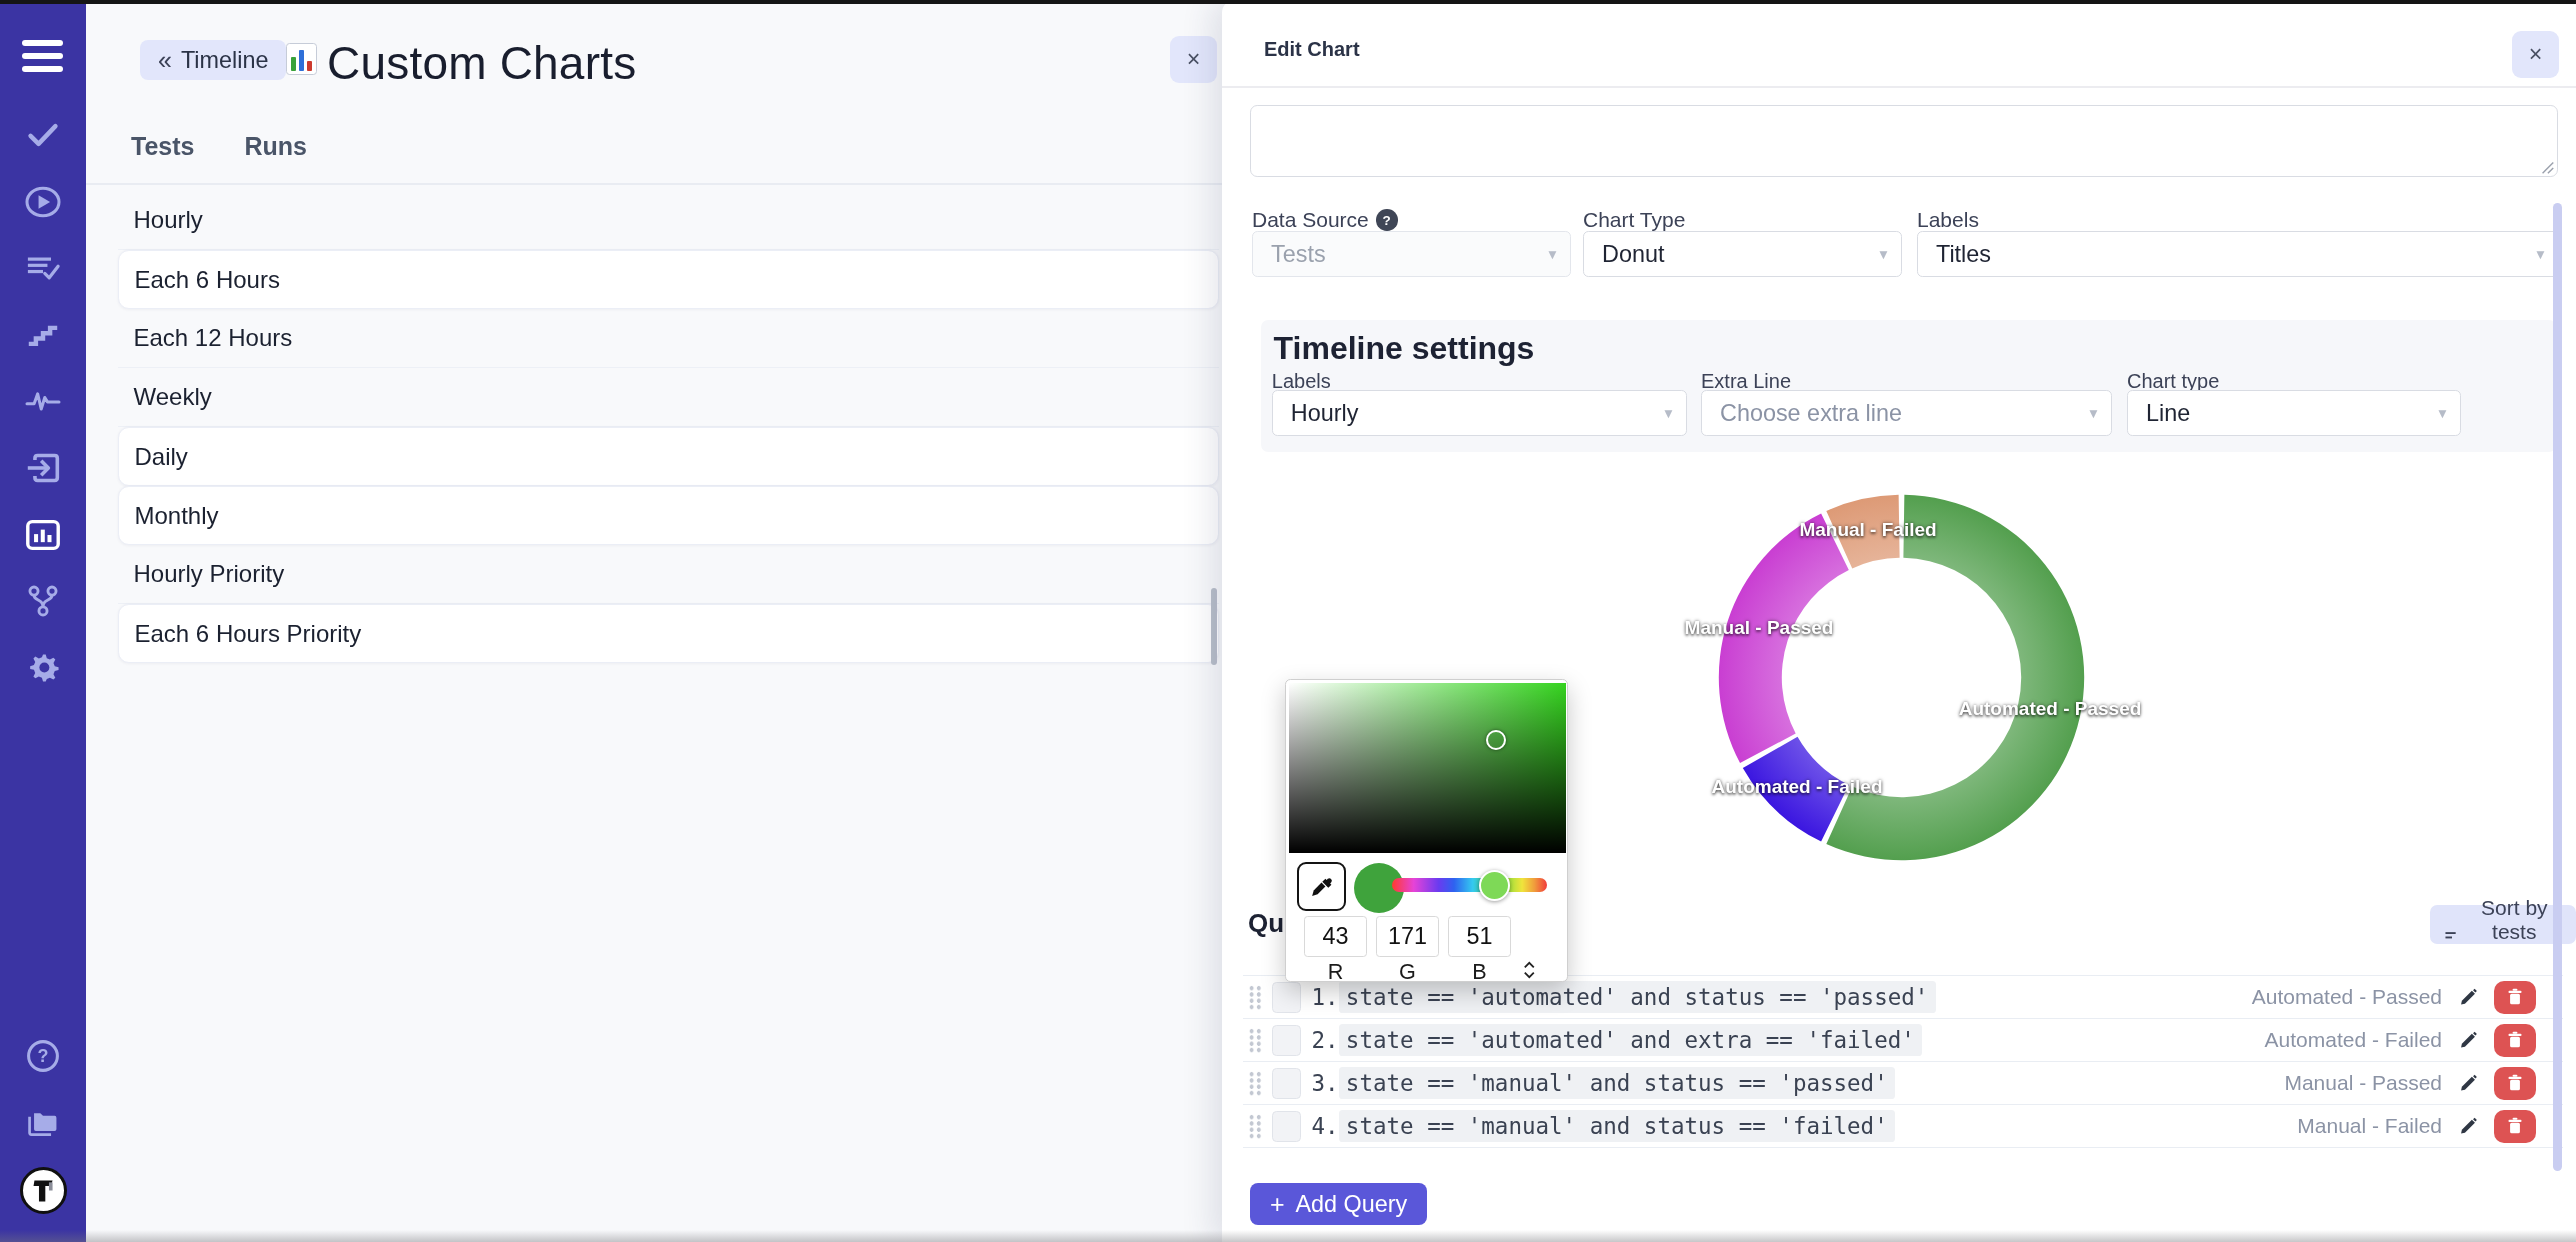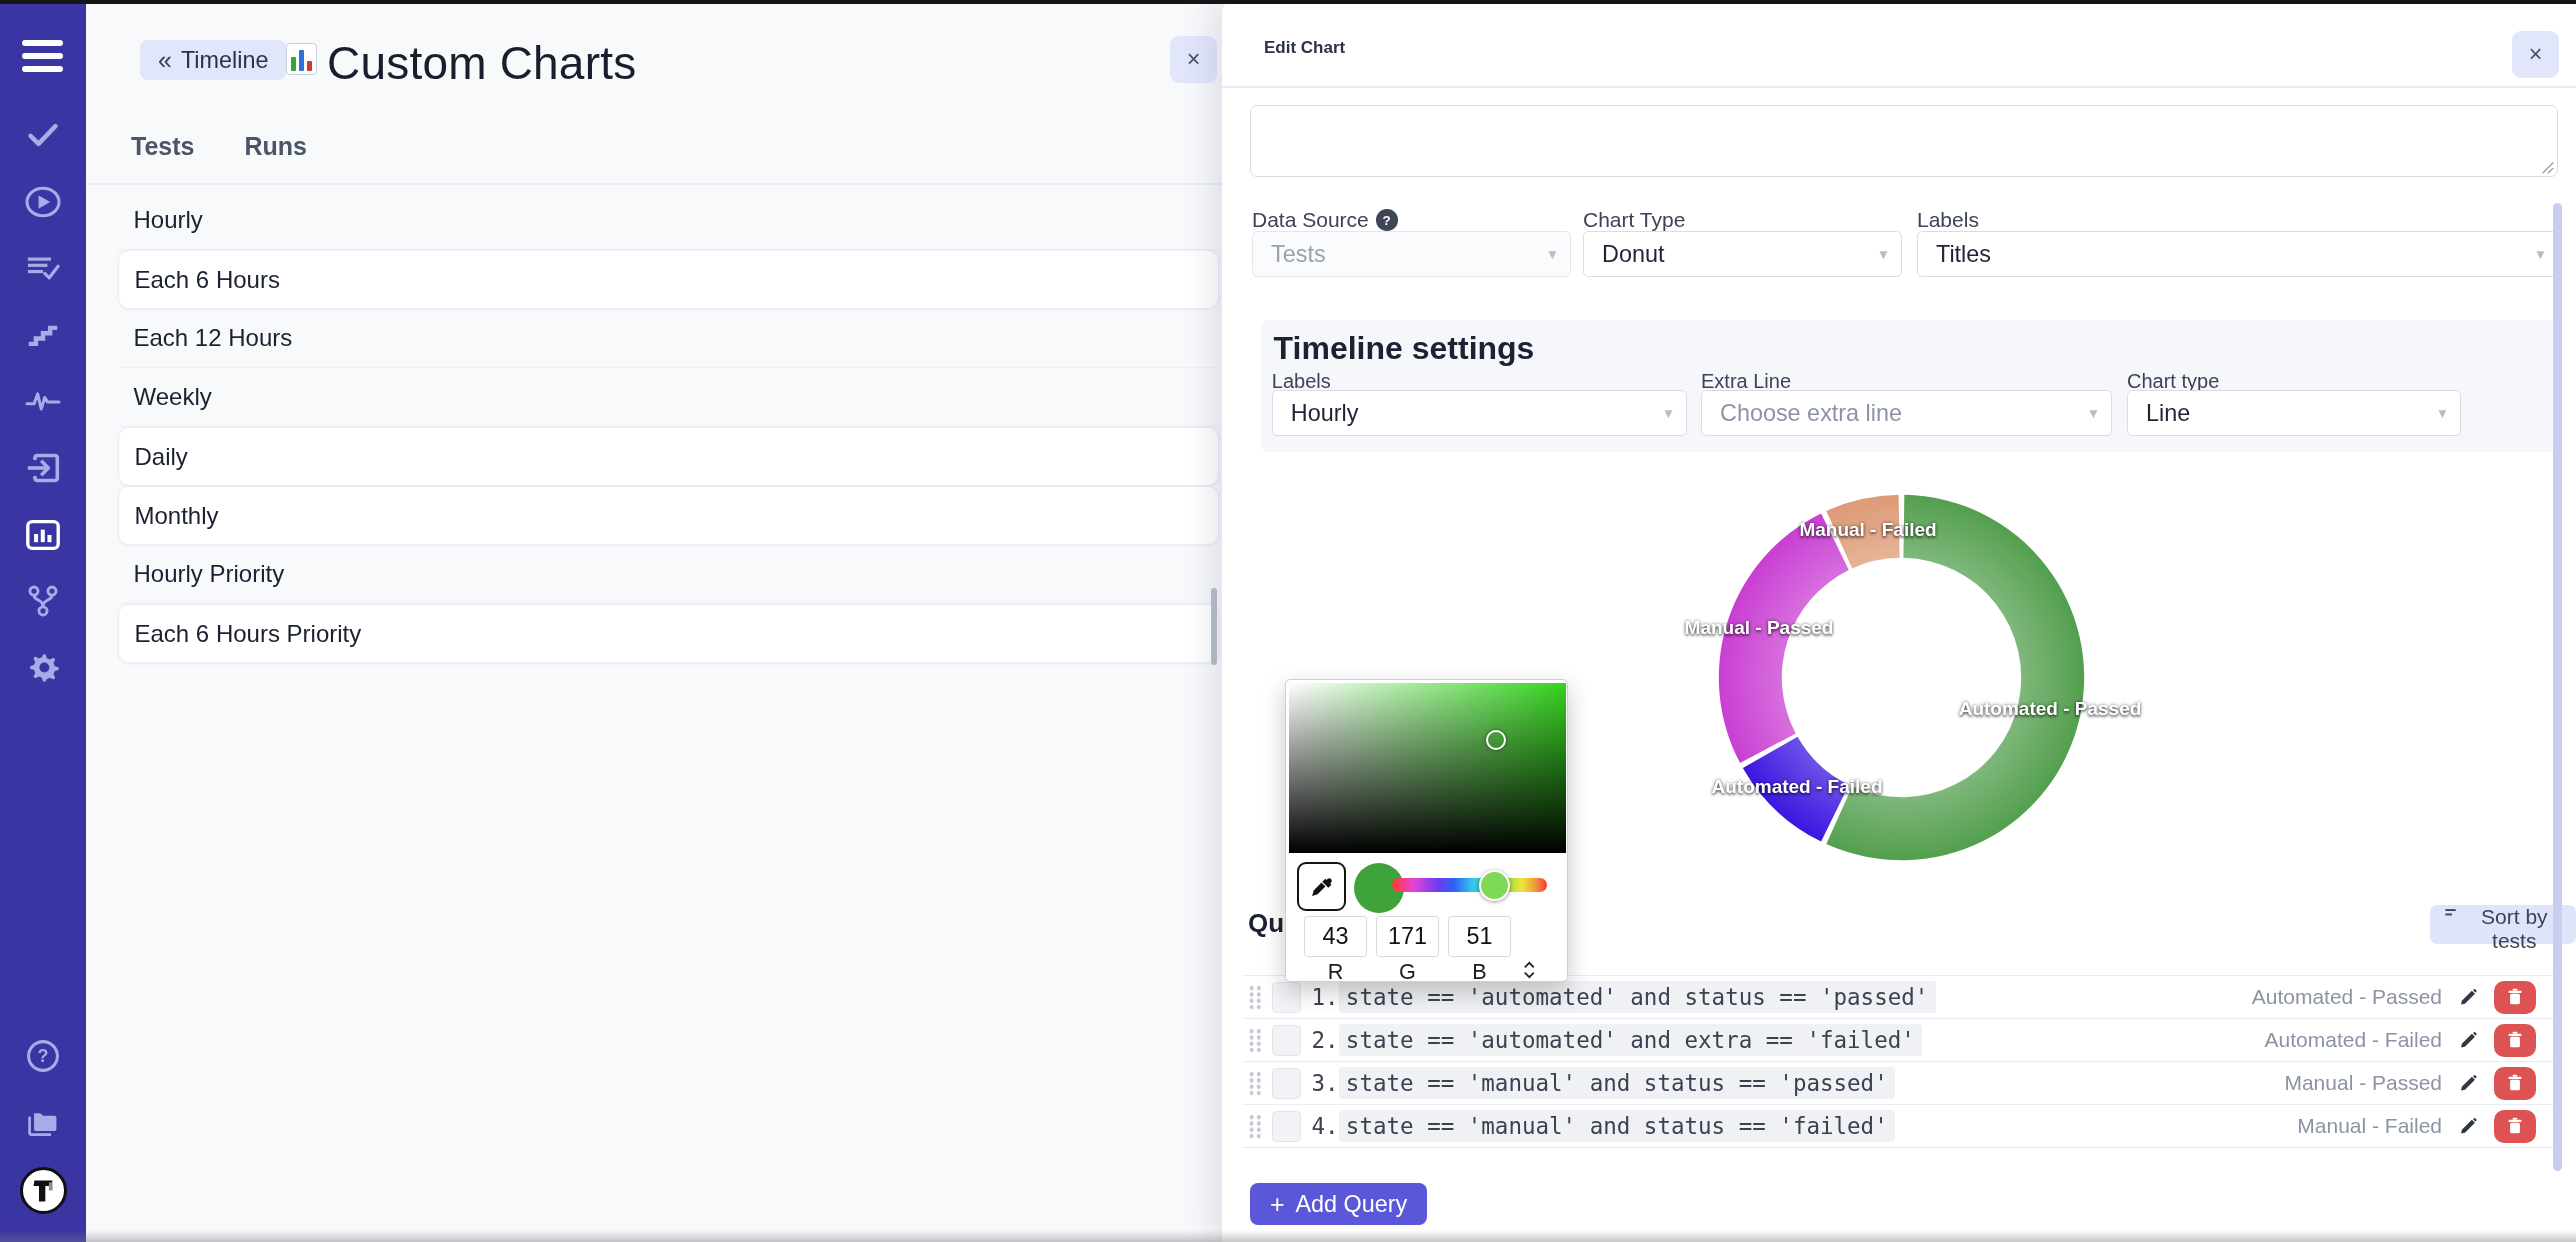--- a/index.html
+++ b/index.html
@@ -38,21 +38,21 @@
   .lp-divider { position:absolute; left:0; top:183px; width:1137px; height:1.8px; background:#e9ecf2; }
   .chart-list { position:absolute; left:31.5px; top:191px; width:1101px; }
   .list-row { height:59px; display:flex; align-items:center; padding-left:16px; font-size:24px; color:#1b2130;
     border-bottom:1.8px solid #edf0f6; cursor:pointer; }
   .list-row.white { background:#ffffff; border:1.8px solid #ebeef6; border-radius:10.8px; box-shadow:0 0.9px 2.7px rgba(30,40,80,.05); }
   .lp-scrollthumb { position:absolute; left:1125px; top:588px; width:6.3px; height:77px; background:#b9bfca; border-radius:3.6px; }
 
   
   .right-panel { position:absolute; left:1222px; top:0; width:1354px; height:1243px; background:#ffffff;
     border-radius:12.6px 0 0 0; box-shadow:-10.8px 0 31px rgba(40,50,90,.12); z-index:20; }
-  .rp-title { position:absolute; left:42px; top:38px; font-size:17px; color:#2b3347; }
+  .rp-title { position:absolute; left:42px; top:38px; font-size:20px; color:#2b3347; }
   .rp-close { left:1290px; top:31px; }
   .rp-divider { position:absolute; left:0; top:86px; width:1354px; height:1.8px; background:#ececf0; }
   .clip-marks { position:absolute; left:47px; top:238px; width:63px; height:10.8px; overflow:hidden;
     color:#8a909c; font-size:18px; letter-spacing:5.4px; line-height:9px; }
   .rp-textarea { position:absolute; left:28px; top:105px; width:1308px; height:72px; border:1.8px solid #d9dce3;
     border-radius:7.2px; resize:none; font-family:inherit; font-size:21.6px; padding:9px 12.6px; color:#1f2433; outline:none; background:#fff; }
   .grip { position:absolute; left:1317px; top:159px; width:16px; height:16px; pointer-events:none; }
   .field-label { position:absolute; top:208px; font-size:21px; color:#3c4257; display:flex; align-items:center; gap:7.2px; }
   .help-dot { width:21.6px; height:21.6px; border-radius:50%; background:#3f4656; color:#fff; font-size:13.5px; font-weight:bold;
     display:inline-flex; align-items:center; justify-content:center; cursor:pointer; }
@@ -67,21 +67,21 @@
   .tl-select { top:70px; }
 
   
   .donut-wrap { position:absolute; left:468px; top:466px; width:423px; height:423px; }
   .donut-label { position:absolute; transform:translate(-50%,-50%); color:#fff; font-weight:bold; font-size:19px;
     white-space:nowrap; text-shadow:0 0 3.6px rgba(0,0,0,.6), 0 1.8px 2.7px rgba(0,0,0,.45); pointer-events:none; }
 
   
   .queries-heading { position:absolute; left:26px; top:908px; font-size:26px; font-weight:bold; color:#1d2233; }
   .sort-btn { position:absolute; left:1208px; top:905px; height:39px; padding:0 14.4px; background:#e0e4fa; border:none;
-    border-radius:7.2px; font-size:21px; color:#3c4257; display:flex; align-items:flex-start; gap:8px; cursor:pointer; font-family:inherit; }
+    border-radius:7.2px; font-size:21px; color:#3c4257; display:flex; align-items:flex-end; gap:8px; cursor:pointer; font-family:inherit; }
   .query-rows { position:absolute; left:21px; top:975px; width:1320px; border-bottom:1.8px solid #e9edf3; }
   .q-row { height:43px; display:flex; align-items:center; border-top:1.8px solid #e9edf3; padding:0 27px 0 5.4px; background:#fff; }
   .q-handle { width:14.4px; height:25px; margin-right:9px; cursor:grab;
     background-image:radial-gradient(circle, #c3c8d2 2px, transparent 2.3px); background-size:7.2px 6.3px; }
   .q-swatch-chip { width:29px; height:31px; background:#f2f3f6; border:0.9px solid #e1e4ea; border-radius:4.5px; padding:2.7px; margin-right:10.8px; }
   .q-swatch { width:100%; height:100%; border-radius:2.7px; }
   .q-num { font-family:"DejaVu Sans Mono", monospace; font-size:22.5px; color:#3a4252; }
   .q-code { font-family:"DejaVu Sans Mono", monospace; font-size:22.5px; color:#3a4252; background:#eff1f4;
     border-radius:3.6px; padding:2.7px 7.2px; }
   .q-spacer { flex:1; }

